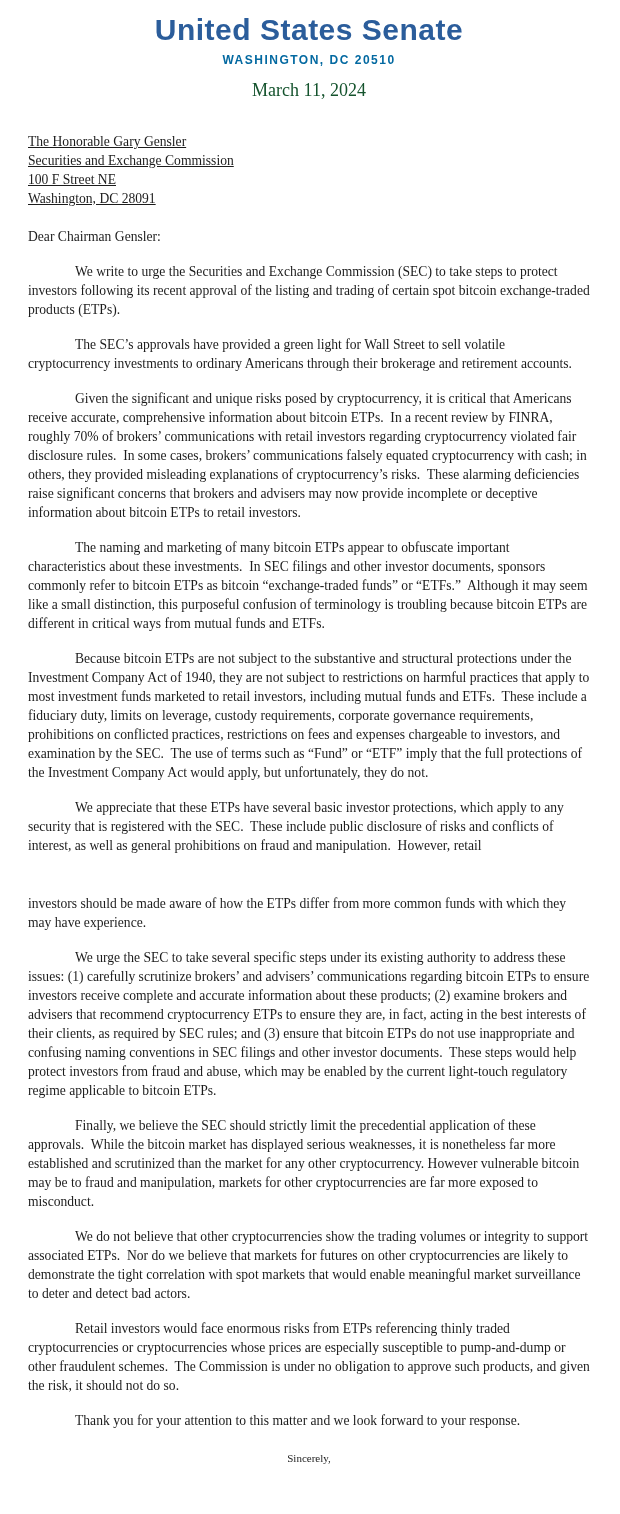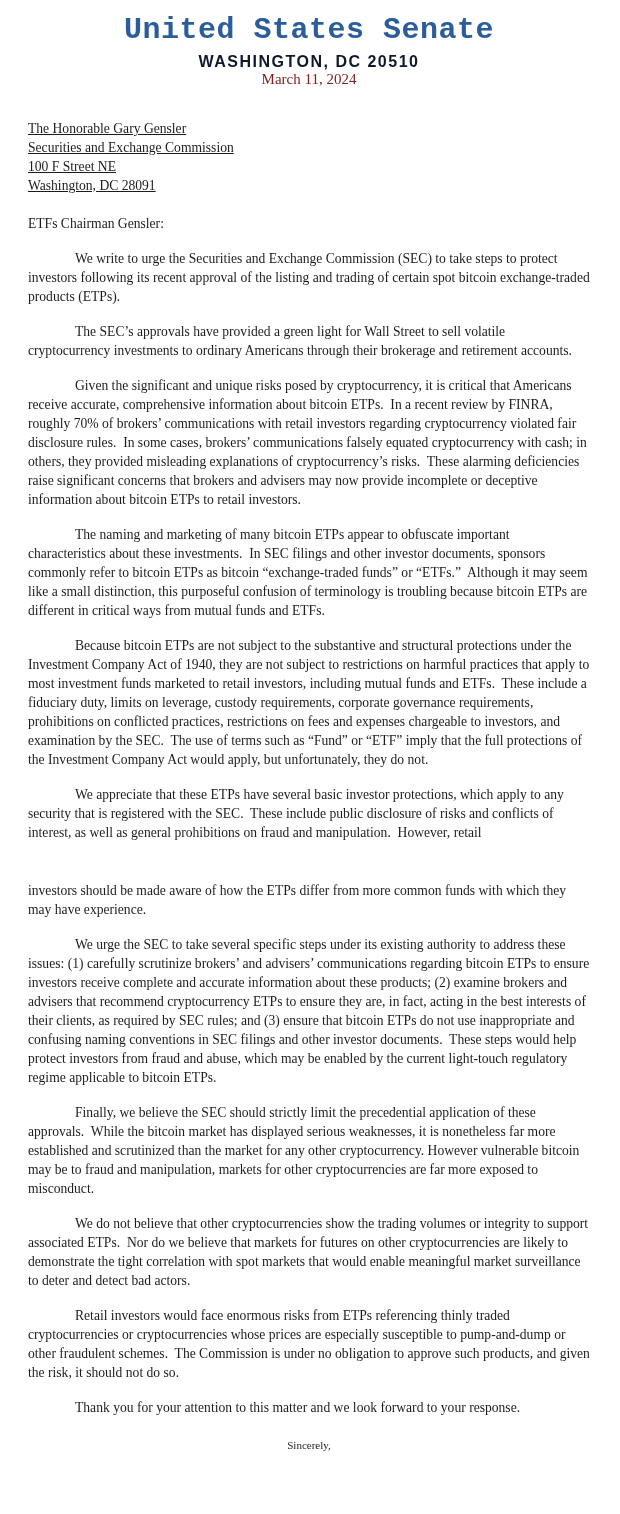--- a/index.html
+++ b/index.html
@@ -12,38 +12,39 @@
   .page {
     width: 620px;
     min-height: 1514px;
     background: #ffffff;
     box-sizing: border-box;
     padding: 12px 30px 20px 28px;
   }
   
   header { text-align: center; }
   .senate-title {
-    font-family: Liberation Mono, monospace;
+    font-family: Liberation Sans, sans-serif;
     font-weight: bold;
     font-size: 30px;
     line-height: 36px;
     color: #2b5d9b;
     letter-spacing: 0.5px;
   }
   .senate-sub {
     margin-top: 5px;
     font-family: "Liberation Sans", "DejaVu Sans", sans-serif;
     font-weight: 600;
-    font-size: 16px;
+    font-size: 12px;
     letter-spacing: 1.5px;
-    color: #0f172a;
+    color: #0369a1;
   }
   .date {
-    font-size: 15px;
-    color: #7f1d1d;
+    margin-top: 13px;
+    font-size: 18px;
+    color: #14532d;
   }
   
   .recipient { margin-top: 31px; font-size: 13.6px; line-height: 19px; text-decoration: underline; }
   .salutation { margin: 19px 0 0 0; font-size: 13.6px; line-height: 19px; }
   .para {
     margin: 19px 0 0 0;
     font-size: 13.6px;
     line-height: 19px;
     white-space: pre-wrap;
   }
@@ -68,21 +69,21 @@
   </header>
 
   <main>
     <div class="recipient">
       <div>The Honorable Gary Gensler</div>
       <div>Securities and Exchange Commission</div>
       <div>100 F Street NE</div>
       <div>Washington, DC 28091</div>
     </div>
 
-    <p class="salutation">ETFs Chairman Gensler:</p>
+    <p class="salutation">Dear Chairman Gensler:</p>
 
     <p class="para indent">We write to urge the Securities and Exchange Commission (SEC) to take steps to protect investors following its recent approval of the listing and trading of certain spot bitcoin exchange-traded products (ETPs).</p>
     <p class="para indent">The SEC’s approvals have provided a green light for Wall Street to sell volatile cryptocurrency investments to ordinary Americans through their brokerage and retirement accounts.</p>
     <p class="para indent">Given the significant and unique risks posed by cryptocurrency, it is critical that Americans receive accurate, comprehensive information about bitcoin ETPs.  In a recent review by FINRA, roughly 70% of brokers’ communications with retail investors regarding cryptocurrency violated fair disclosure rules.  In some cases, brokers’ communications falsely equated cryptocurrency with cash; in others, they provided misleading explanations of cryptocurrency’s risks.  These alarming deficiencies raise significant concerns that brokers and advisers may now provide incomplete or deceptive information about bitcoin ETPs to retail investors.</p>
     <p class="para indent">The naming and marketing of many bitcoin ETPs appear to obfuscate important characteristics about these investments.  In SEC filings and other investor documents, sponsors commonly refer to bitcoin ETPs as bitcoin “exchange-traded funds” or “ETFs.”  Although it may seem like a small distinction, this purposeful confusion of terminology is troubling because bitcoin ETPs are different in critical ways from mutual funds and ETFs.</p>
     <p class="para indent">Because bitcoin ETPs are not subject to the substantive and structural protections under the Investment Company Act of 1940, they are not subject to restrictions on harmful practices that apply to most investment funds marketed to retail investors, including mutual funds and ETFs.  These include a fiduciary duty, limits on leverage, custody requirements, corporate governance requirements, prohibitions on conflicted practices, restrictions on fees and expenses chargeable to investors, and examination by the SEC.  The use of terms such as “Fund” or “ETF” imply that the full protections of the Investment Company Act would apply, but unfortunately, they do not.</p>
     <p class="para indent">We appreciate that these ETPs have several basic investor protections, which apply to any security that is registered with the SEC.  These include public disclosure of risks and conflicts of interest, as well as general prohibitions on fraud and manipulation.  However, retail</p>
 
     <div class="page-break-gap"></div>
 

